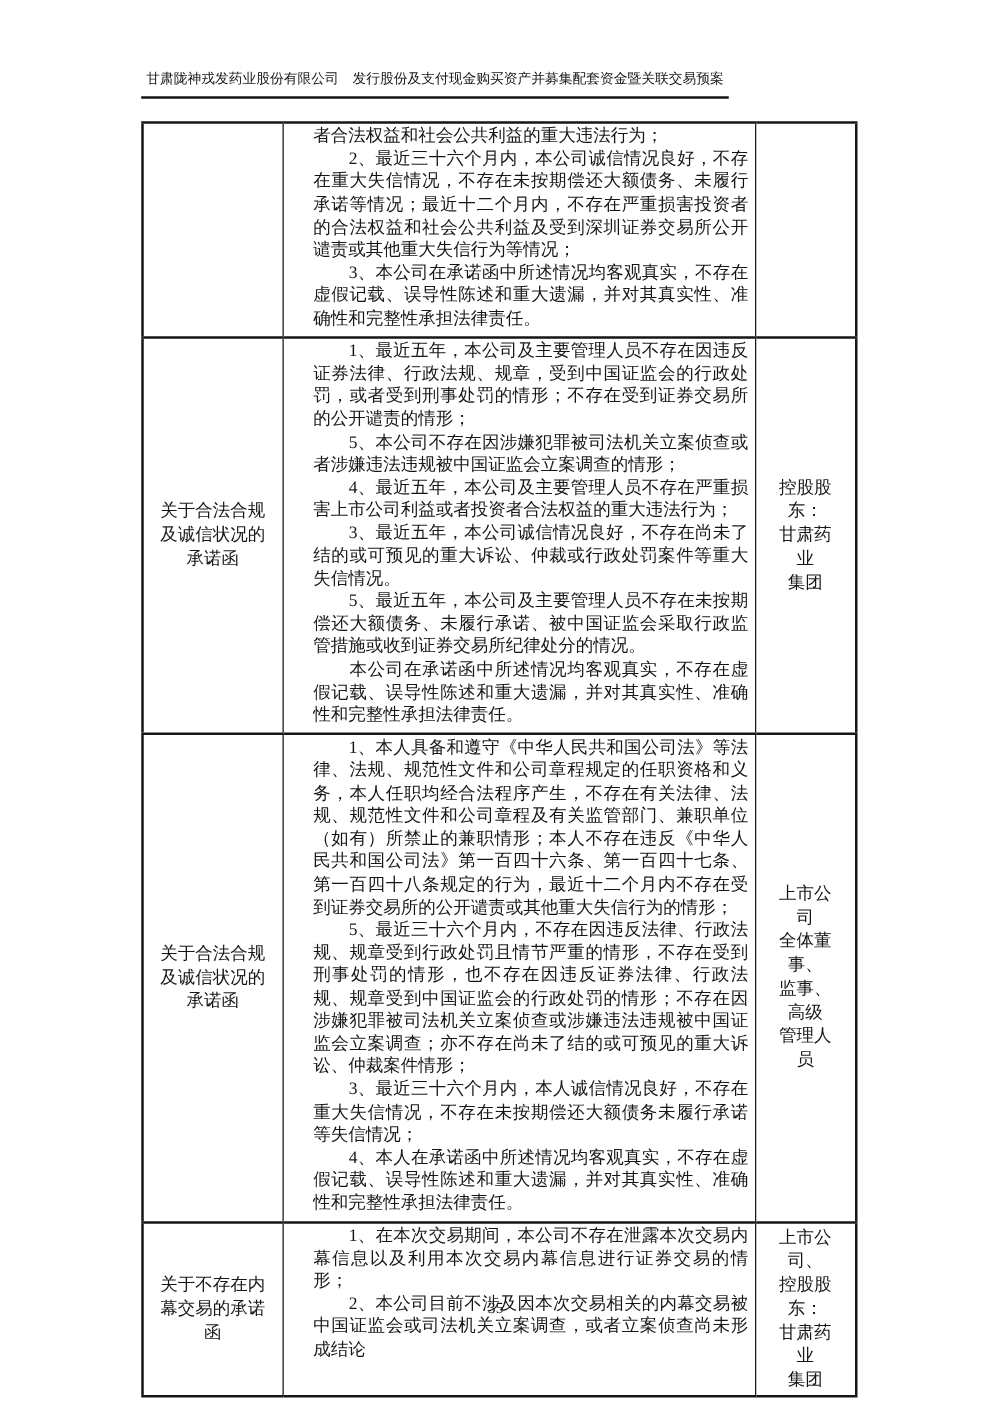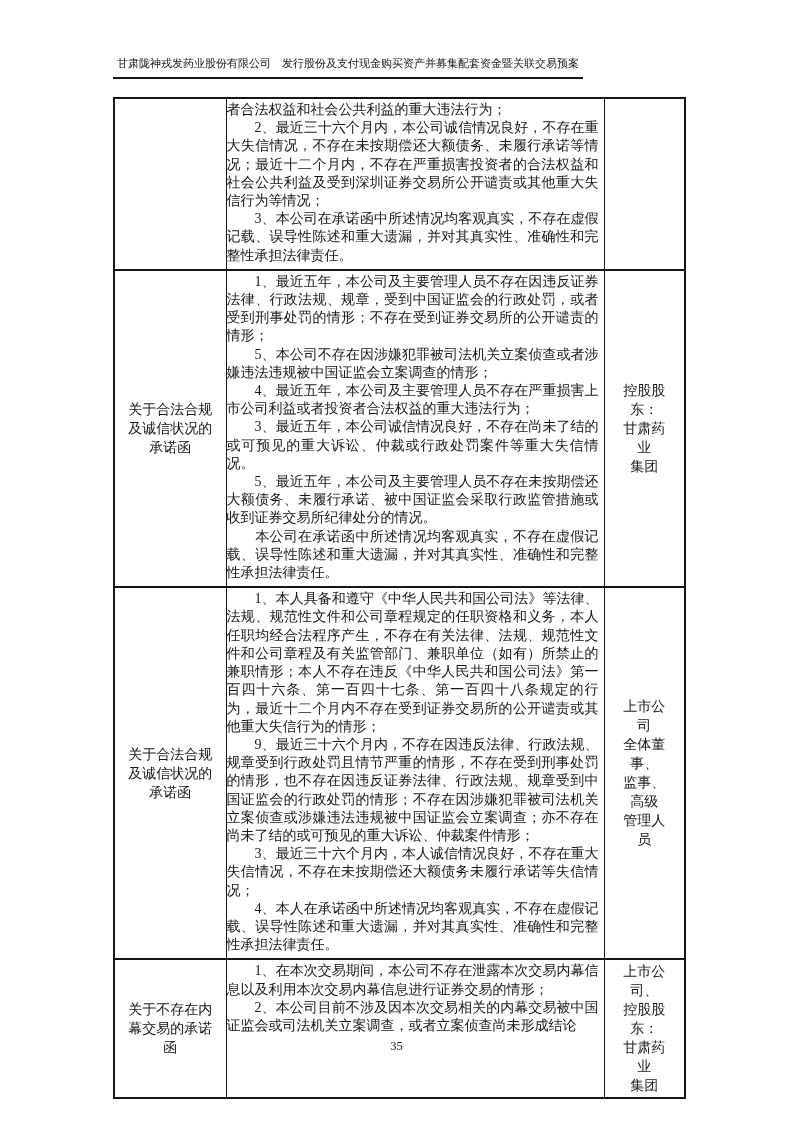--- a/index.html
+++ b/index.html
@@ -46,21 +46,21 @@
   td.cell-label {
     vertical-align: middle;
     text-align: center;
     font-size: 14px;
     line-height: 19px;
     white-space: pre-line;
     padding: 6px 6px;
   }
   td.cell-content {
     vertical-align: top;
-    padding: 2px 5px 4px 0;
+    padding: 2px 5px 4px 24px;
     margin-top: 48px;
   }
   td.cell-content p {
     margin: 0;
     font-size: 14px;
     line-height: 18.2px;
     text-align: justify;
     text-justify: inter-character;
   }
   td.cell-party {
@@ -118,21 +118,21 @@
       <td class="cell-party">控股股东：
 甘肃药业
 集团</td>
     </tr>
     <tr>
       <td class="cell-label">关于合法合规
 及诚信状况的
 承诺函</td>
       <td class="cell-content">
         <p>　　1、本人具备和遵守《中华人民共和国公司法》等法律、法规、规范性文件和公司章程规定的任职资格和义务，本人任职均经合法程序产生，不存在有关法律、法规、规范性文件和公司章程及有关监管部门、兼职单位（如有）所禁止的兼职情形；本人不存在违反《中华人民共和国公司法》第一百四十六条、第一百四十七条、第一百四十八条规定的行为，最近十二个月内不存在受到证券交易所的公开谴责或其他重大失信行为的情形；</p>
-        <p>　　9、最近三十六个月内，不存在因违反法律、行政法规、规章受到行政处罚且情节严重的情形，不存在受到刑事处罚的情形，也不存在因违反证券法律、行政法规、规章受到中国证监会的行政处罚的情形；不存在因涉嫌犯罪被司法机关立案侦查或涉嫌违法违规被中国证监会立案调查；亦不存在尚未了结的或可预见的重大诉讼、仲裁案件情形；</p>
+        <p>　　5、最近三十六个月内，不存在因违反法律、行政法规、规章受到行政处罚且情节严重的情形，不存在受到刑事处罚的情形，也不存在因违反证券法律、行政法规、规章受到中国证监会的行政处罚的情形；不存在因涉嫌犯罪被司法机关立案侦查或涉嫌违法违规被中国证监会立案调查；亦不存在尚未了结的或可预见的重大诉讼、仲裁案件情形；</p>
         <p>　　3、最近三十六个月内，本人诚信情况良好，不存在重大失信情况，不存在未按期偿还大额债务未履行承诺等失信情况；</p>
         <p>　　4、本人在承诺函中所述情况均客观真实，不存在虚假记载、误导性陈述和重大遗漏，并对其真实性、准确性和完整性承担法律责任。</p>
       </td>
       <td class="cell-party">上市公司
 全体董事、
 监事、高级
 管理人员</td>
     </tr>
     <tr>
       <td class="cell-label">关于不存在内

